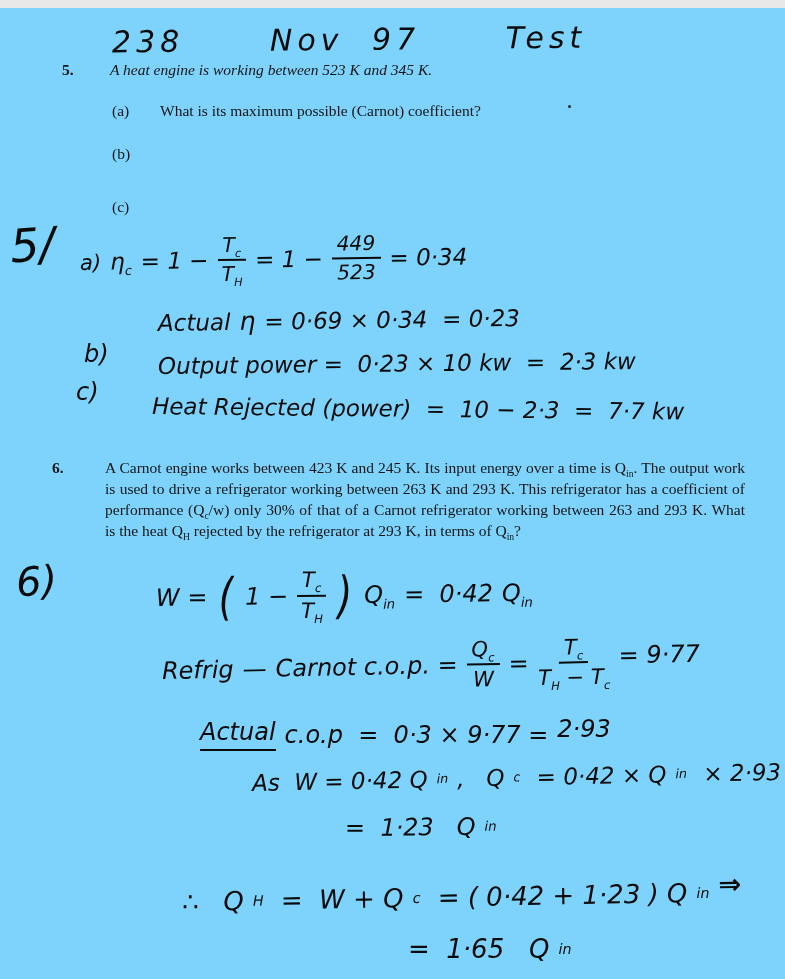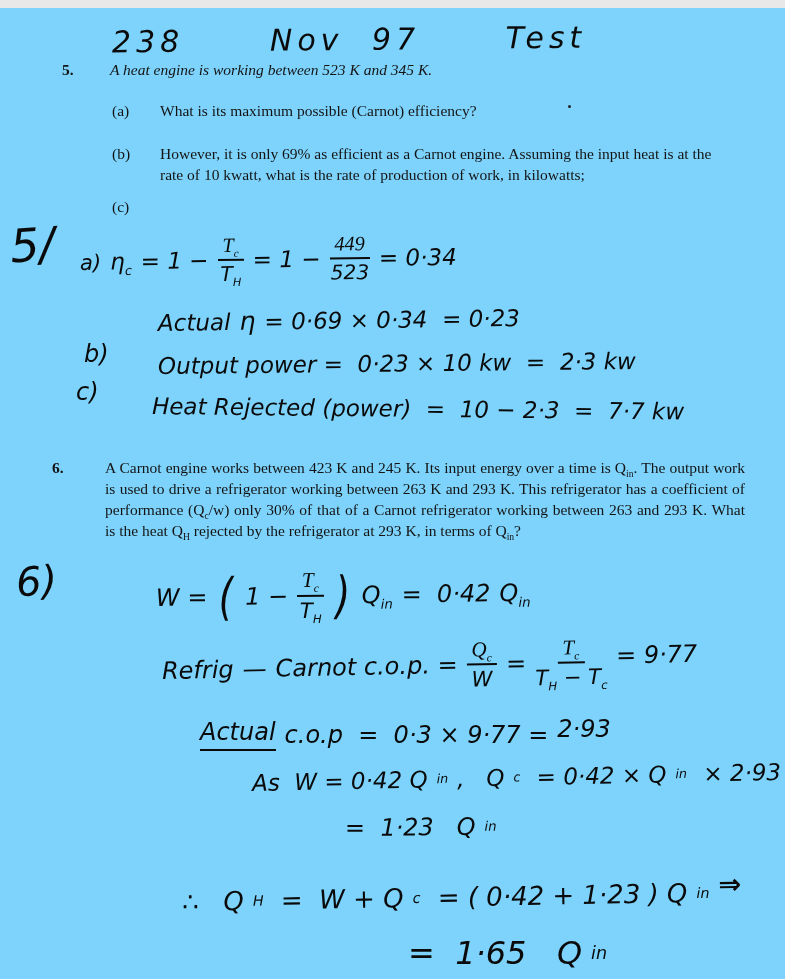--- a/index.html
+++ b/index.html
@@ -24,43 +24,42 @@
     position:absolute;display:flex;align-items:center;gap:9px;
     white-space:nowrap;font-size:23px;transform-origin:left center;
   }
   .hw-line span{white-space:pre;}
   .hw-line sub{font-size:0.55em;font-style:italic;line-height:0;}
   .big-label{font-size:46px;transform:rotate(-4deg);}
   .frac{
     display:inline-flex;flex-direction:column;align-items:center;
     vertical-align:middle;font-size:0.88em;line-height:1.15;
   }
-  .frac .top{padding:0 5px 2px;border-bottom:2.2px solid #0a0a0a;font-family:Liberation Serif, serif;}
+  .frac .top{padding:0 5px 2px;border-bottom:2.2px solid #0a0a0a;}
   .frac .bot{padding-top:2px;}
   .bigparen{font-size:2.1em;font-weight:100;transform:scaleX(0.75);}
   .uline{border-bottom:2.6px solid #0a0a0a;padding-bottom:3px;}
   .raised{position:relative;top:-6px;}
   .arrow{font-weight:bold;position:relative;top:-8px;font-size:1.05em;}
   .speck{position:absolute;left:568px;top:97px;width:3px;height:3px;background:#222;border-radius:50%;}
 </style>
 </head>
 <body>
 
 <div class="page">
 
   <div class="hw" style="left:112px;top:14px;font-size:30px;letter-spacing:5px;word-spacing:14px;transform:rotate(-0.6deg);">238   Nov 97   Test</div>
 
   <div class="typed qnum" style="left:62px;top:51px;">5.</div>
   <div class="typed" style="left:110px;top:51px;font-style:italic;">A heat engine is working between 523 K and 345 K.</div>
 
   <div class="typed" style="left:112px;top:92px;">(a)</div>
-  <div class="typed" style="left:160px;top:92px;width:560px;">What is its maximum possible (Carnot) efficiency?</div>
+  <div class="typed" style="left:160px;top:92px;width:560px;">What is its maximum possible (Carnot) coefficient?</div>
 
   <div class="typed" style="left:112px;top:135px;">(b)</div>
-  <div class="typed" style="left:160px;top:135px;width:556px;">However, it is only 69% as efficient as a Carnot engine.  Assuming the input heat is at the rate of 10 kwatt, what is the rate of production of work, in kilowatts;</div>
 
   <div class="typed" style="left:112px;top:188px;">(c)</div>
 
   <div class="speck"></div>
 
   <div class="hw big-label" style="left:10px;top:210px;">5/</div>
 
   <div class="hw-line" style="left:80px;top:228px;transform:rotate(-0.8deg);">
     <span style="font-size:0.92em;">a)</span>
     <span><span>η</span><sub>c</sub></span>
@@ -152,18 +151,18 @@
   <div class="hw-line" style="left:182px;top:878px;font-size:26px;transform:rotate(-1deg);">
     <span>∴   Q</span>
       <sub>H</sub>
       <span> =  W + Q</span>
       <sub>c</sub>
       <span> = ( 0·42 + 1·23 ) Q</span>
       <sub>in</sub>
     <span class="arrow">⇒</span>
   </div>
 
-  <div class="hw-line" style="left:408px;top:926px;font-size:32px;justify-content:center;">
+  <div class="hw-line" style="left:408px;top:926px;font-size:26px;justify-content:center;">
     <span>=  1·65   Q</span>
       <sub>in</sub>
   </div>
 
 </div>
 
 </body></html>

